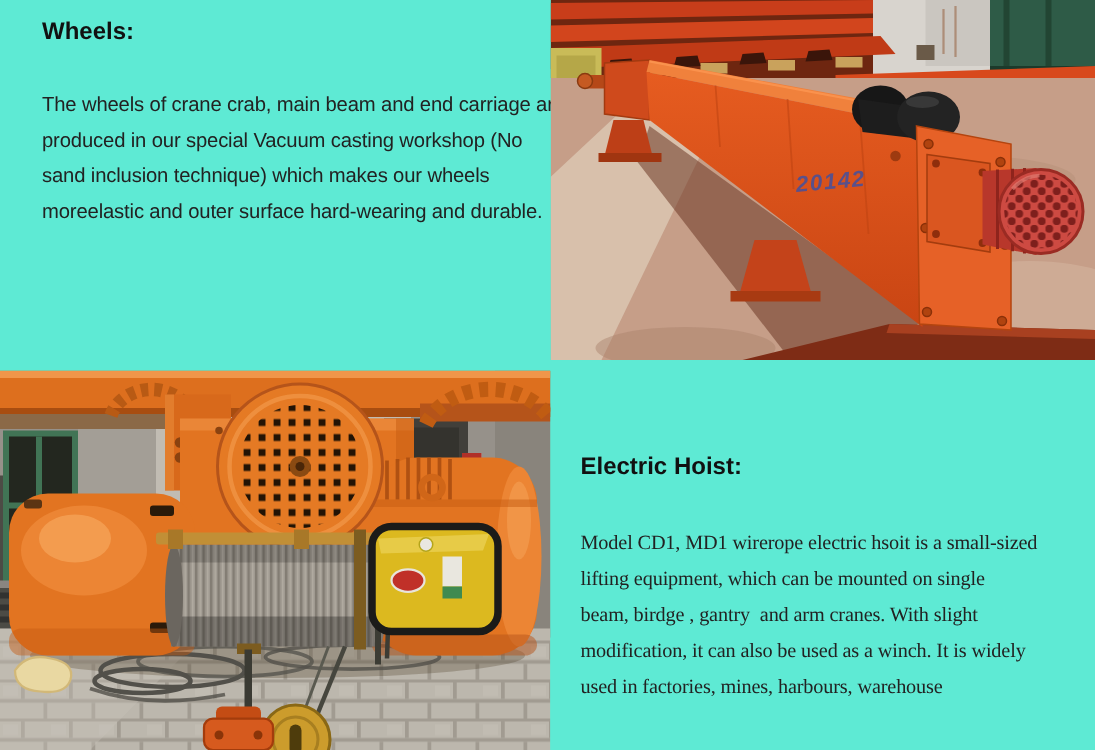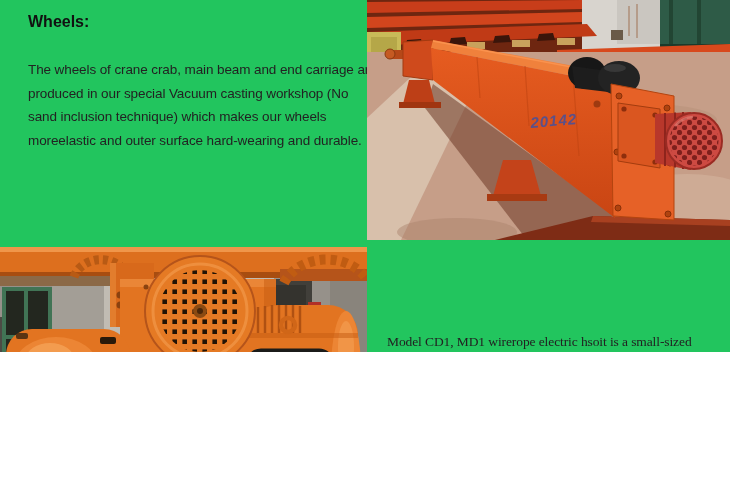--- a/index.html
+++ b/index.html
@@ -1,17 +1,17 @@
 <!DOCTYPE html>
 <html><head>
 <meta charset="utf-8">
 <style>
   html,body{margin:0;padding:0;background:#ffffff;}
   .page{
-    position:relative;width:730px;height:352px;background:#22c55e;overflow:hidden;
+    position:relative;width:730px;height:500px;background:#5eead4;overflow:hidden;
     font-family:"Liberation Sans",sans-serif;color:#1c1c1c;
   }
   .text-block h2{font-size:16px;line-height:20px;font-weight:bold;margin:0;color:#111111;}
   .text-block p{margin:0;font-size:13.5px;color:#222222;white-space:pre;letter-spacing:-0.1px;}
   .wheels-text{position:absolute;left:28px;top:12px;width:340px;}
   .wheels-text p{margin-top:26px;line-height:23.5px;}
   .hoist-text{position:absolute;left:387px;top:302px;width:340px;}
   .hoist-text p{margin-top:28px;line-height:24px;font-family:Liberation Serif, serif;}
   figure.photo{position:absolute;margin:0;padding:0;overflow:hidden;}
   figure.photo svg{display:block;width:100%;height:100%;}
@@ -330,20 +330,21 @@
           <rect x="144" y="224" width="30" height="11" rx="4" fill="#c44c14"></rect>
           <rect x="136" y="232" width="46" height="21" rx="6" fill="#d65a1e" stroke="#a33c0c" stroke-width="1.5"></rect>
           <circle cx="146" cy="243" r="3" fill="#8a3408"></circle>
           <circle cx="172" cy="243" r="3" fill="#8a3408"></circle>
         </g>
       </g>
     </svg>
   </figure>
 
   <section class="text-block hoist-text">
+    <h2>Electric Hoist:</h2>
     <p>Model CD1, MD1 wirerope electric hsoit is a small-sized
 lifting equipment, which can be mounted on single
 beam, birdge , gantry  and arm cranes. With slight
 modification, it can also be used as a winch. It is widely
 used in factories, mines, harbours, warehouse</p>
   </section>
 
 </div>
 
 </body></html>

